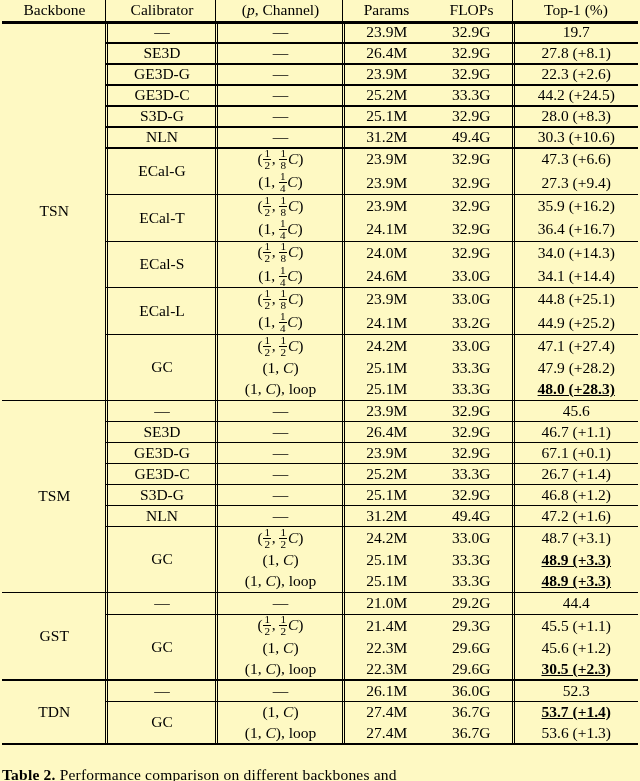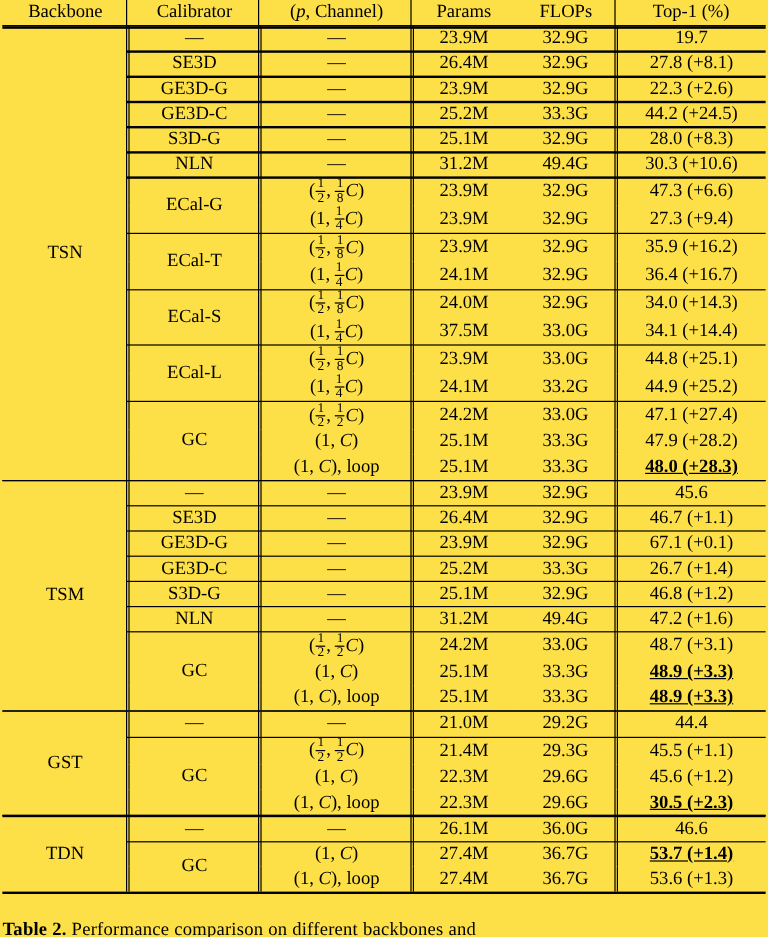--- a/index.html
+++ b/index.html
@@ -12,21 +12,21 @@
     height: 781px;
     font-family: "Liberation Serif", "DejaVu Serif", serif;
     color: #000000;
     overflow: hidden;
   }
 
   #page {
     position: relative;
     width: 640px;
     height: 781px;
-    background: #fde047;
+    background: #fef9c3;
   }
 
   table.perf {
     border-collapse: collapse;
     width: 636px;
     margin: 0 2px;
     table-layout: fixed;
     font-size: 15.5px;
   }
 
@@ -187,21 +187,21 @@
         </tr>
         <tr class="grp-sep-top">
           <td class="cell group vl-right" rowspan="2"><span>ECal-S</span></td>
           <td class="cell vl-right">(<span class="frac"><span class="num">1</span><span class="den">2</span></span>, <span class="frac"><span class="num">1</span><span class="den">8</span></span><span class="mi">C</span>)</td>
           <td class="cell">24.0M</td>
           <td class="cell vl-right">32.9G</td>
           <td class="cell">34.0 (+14.3)</td>
         </tr>
         <tr>
           <td class="cell vl-right">(1, <span class="frac"><span class="num">1</span><span class="den">4</span></span><span class="mi">C</span>)</td>
-          <td class="cell">37.5M</td>
+          <td class="cell">24.6M</td>
           <td class="cell vl-right">33.0G</td>
           <td class="cell">34.1 (+14.4)</td>
         </tr>
         <tr class="grp-sep-top">
           <td class="cell group vl-right" rowspan="2"><span>ECal-L</span></td>
           <td class="cell vl-right">(<span class="frac"><span class="num">1</span><span class="den">2</span></span>, <span class="frac"><span class="num">1</span><span class="den">8</span></span><span class="mi">C</span>)</td>
           <td class="cell">23.9M</td>
           <td class="cell vl-right">33.0G</td>
           <td class="cell">44.8 (+25.1)</td>
         </tr>
@@ -318,21 +318,21 @@
           <td class="cell">22.3M</td>
           <td class="cell vl-right">29.6G</td>
           <td class="cell bold">30.5 (+2.3)</td>
         </tr>
         <tr class="sec-sep-top">
           <td class="cell group vl-right" rowspan="3"><span>TDN</span></td>
           <td class="cell group vl-right" rowspan="1"><span>—</span></td>
           <td class="cell vl-right">—</td>
           <td class="cell">26.1M</td>
           <td class="cell vl-right">36.0G</td>
-          <td class="cell">46.6</td>
+          <td class="cell">52.3</td>
         </tr>
         <tr class="grp-sep-top">
           <td class="cell group vl-right" rowspan="2"><span>GC</span></td>
           <td class="cell vl-right">(1, <span class="mi">C</span>)</td>
           <td class="cell">27.4M</td>
           <td class="cell vl-right">36.7G</td>
           <td class="cell bold">53.7 (+1.4)</td>
         </tr>
         <tr>
           <td class="cell vl-right">(1, <span class="mi">C</span>), loop</td>

